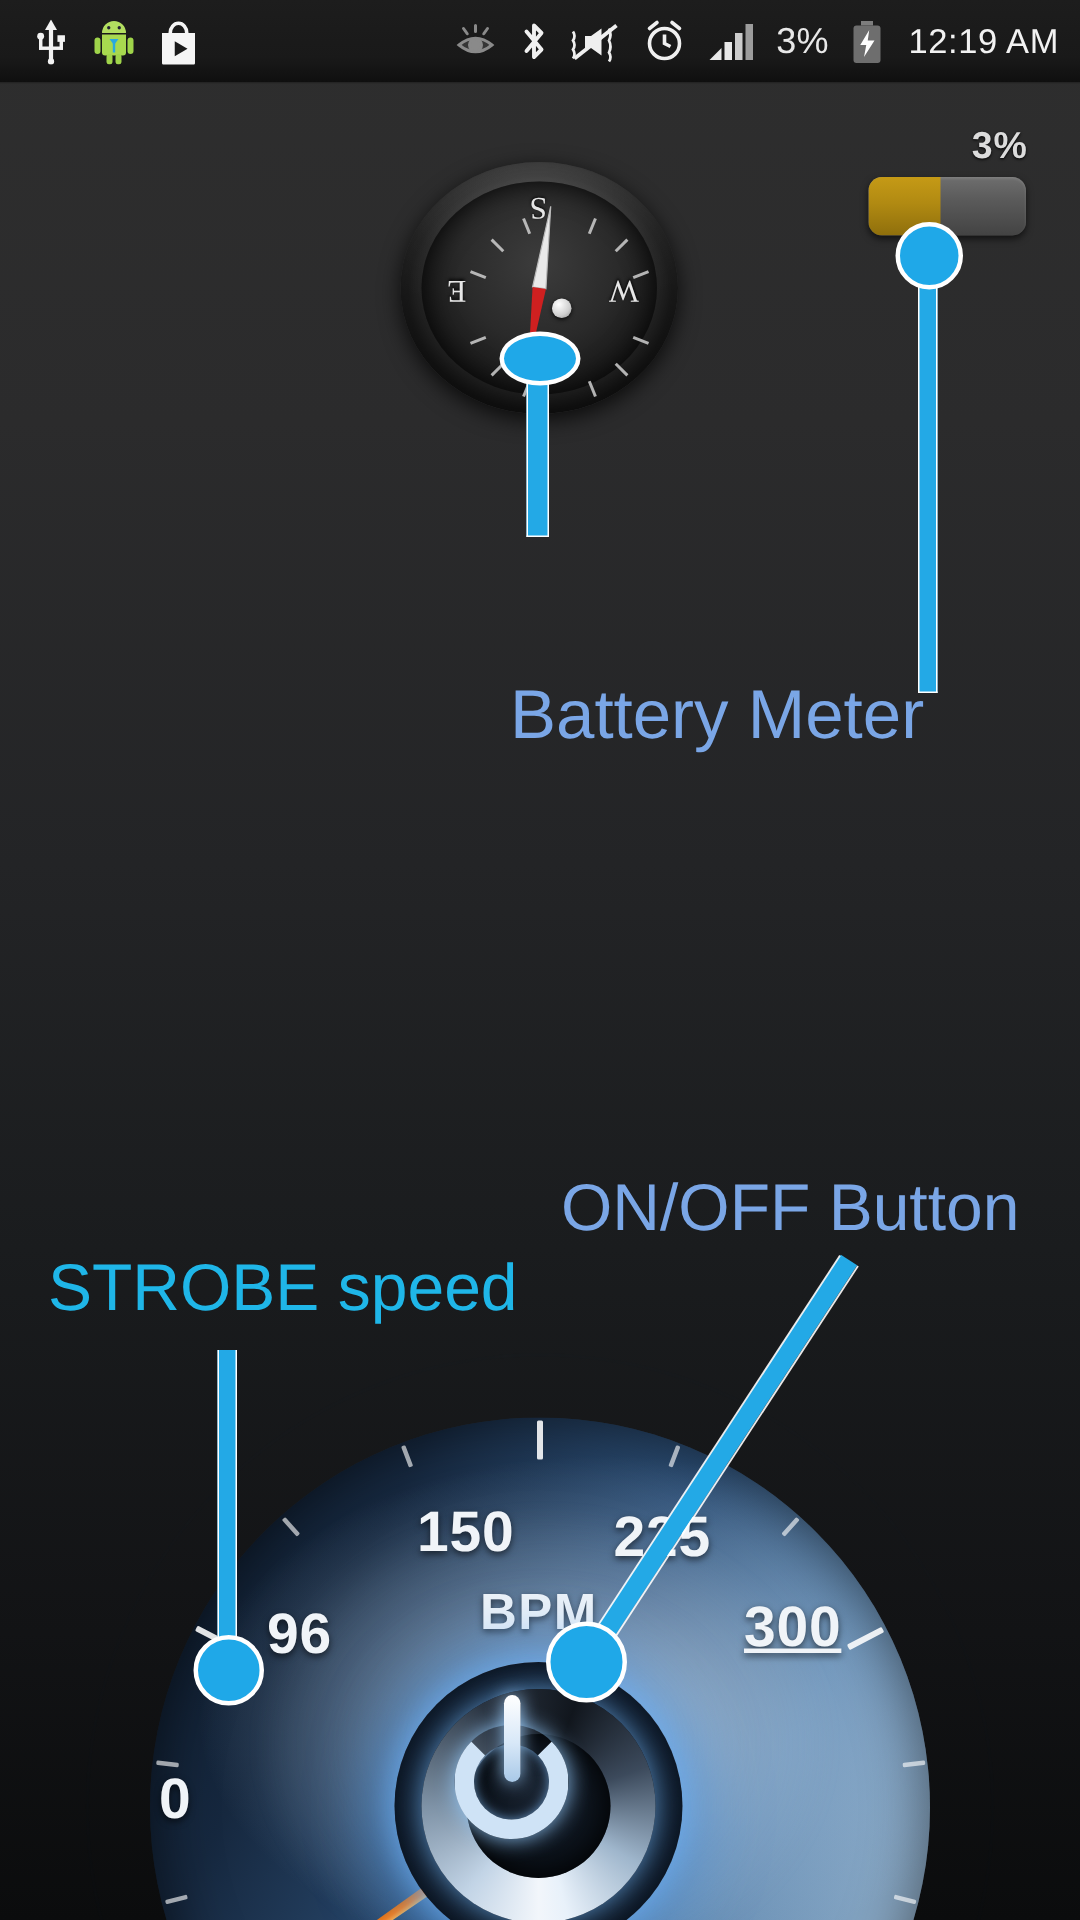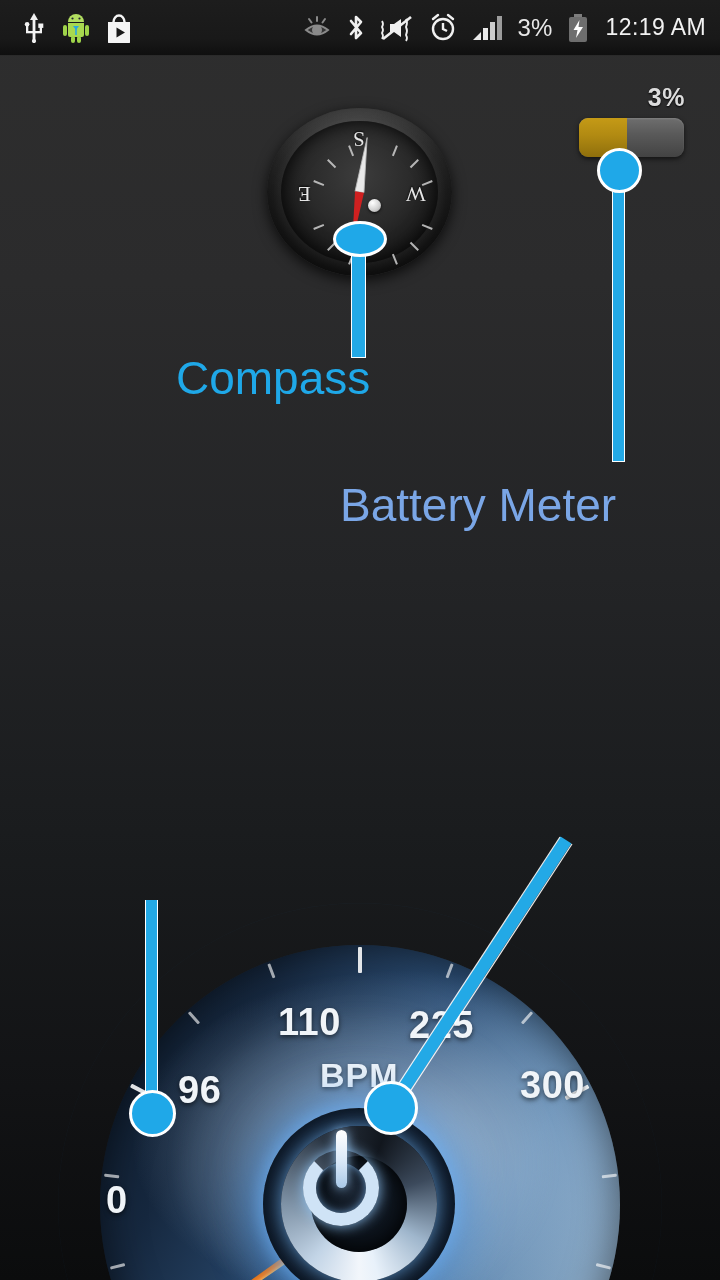--- a/index.html
+++ b/index.html
@@ -432,51 +432,52 @@
         <div class="tick major" style="transform: rotate(0deg);"></div>
         <div class="tick minor" style="transform: rotate(20.8333deg);"></div>
         <div class="tick minor" style="transform: rotate(41.6667deg);"></div>
         <div class="tick major" style="transform: rotate(62.5deg);"></div>
         <div class="tick minor" style="transform: rotate(83.3333deg);"></div>
         <div class="tick minor" style="transform: rotate(104.167deg);"></div>
       </div>
 
     <span class="g-label" style="left: 48px;  top: 278px;">0</span>
     <span class="g-label" style="left: 120px; top: 168px;">96</span>
-    <span class="g-label" style="left: 220px; top: 100px;">110</span>
+    <span class="g-label" style="left: 220px; top: 100px;">150</span>
     <span class="g-label" style="left: 351px; top: 103px;">225</span>
-    <span class="g-label" style="left: 462px; top: 163px;">300</span>
+    <span class="g-label" style="left: 438px; top: 163px; text-decoration: underline;">300</span>
     <span class="g-unit" style="left: 262px; top: 155px;">BPM</span>
 
     <div class="g-needle" id="g-needle" style="transform: rotate(-215deg); background: linear-gradient(rgb(255, 196, 92) 0%, rgb(255, 124, 16) 50%, rgb(224, 106, 5) 100%);"></div>
 
     <div class="power-btn">
       <div class="power-ring">
         <div class="power-hole"></div>
       </div>
       <div class="power-arc"></div>
       <div class="power-bar"></div>
     </div>
   </div>
 
   <div id="callouts">
 
     <div class="co-line bordered" style="left:351px; top:236px; width:15px; height:122px;"></div>
     <div class="co-dot" style="left:333px; top:221px; width:54px; height:36px;"></div>
-    <div class="co-label" style="left:176px; top:355px; color:#1fa8e8; font-size:46px;">Compass</div>
 
     <div class="co-line bordered" style="left:612px; top:175px; width:13px; height:287px;"></div>
     <div class="co-dot" style="left:597px; top:148px; width:45px; height:45px;"></div>
-    <div class="co-label" style="left:340px; top:482px; color:#7aa6e6; font-size:46px;">Battery Meter</div>
+    <div class="co-label" style="left:340px; top:453px; color:#7aa6e6; font-size:46px;">Battery Meter</div>
 
     <svg style="position:absolute; left:0; top:0;" width="720" height="1280">
       <line x1="566" y1="840" x2="392" y2="1106" stroke="#23a9e6" stroke-width="13"></line>
       <line x1="566" y1="840" x2="392" y2="1106" stroke="#ffffff" stroke-width="13" stroke-opacity="0"></line>
       <line x1="560" y1="837" x2="386" y2="1103" stroke="#ffffff" stroke-width="1.2" stroke-opacity="0.9"></line>
       <line x1="572" y1="844" x2="398" y2="1110" stroke="#ffffff" stroke-width="1.2" stroke-opacity="0.9"></line>
     </svg>
     <div class="co-dot" style="left:364px; top:1081px; width:54px; height:54px;"></div>
+    <div class="co-label" style="left:374px; top:784px; color:#7aa6e6; font-size:44px;">ON/OFF Button</div>
 
     <div class="co-line bordered" style="left:145px; top:900px; width:13px; height:205px;"></div>
     <div class="co-dot" style="left:129px; top:1090px; width:47px; height:47px;"></div>
+    <div class="co-label" style="left:32px; top:837px; color:#1fb6e8; font-size:44px;">STROBE speed</div>
   </div>
 
 </div>
 
 </body></html>

